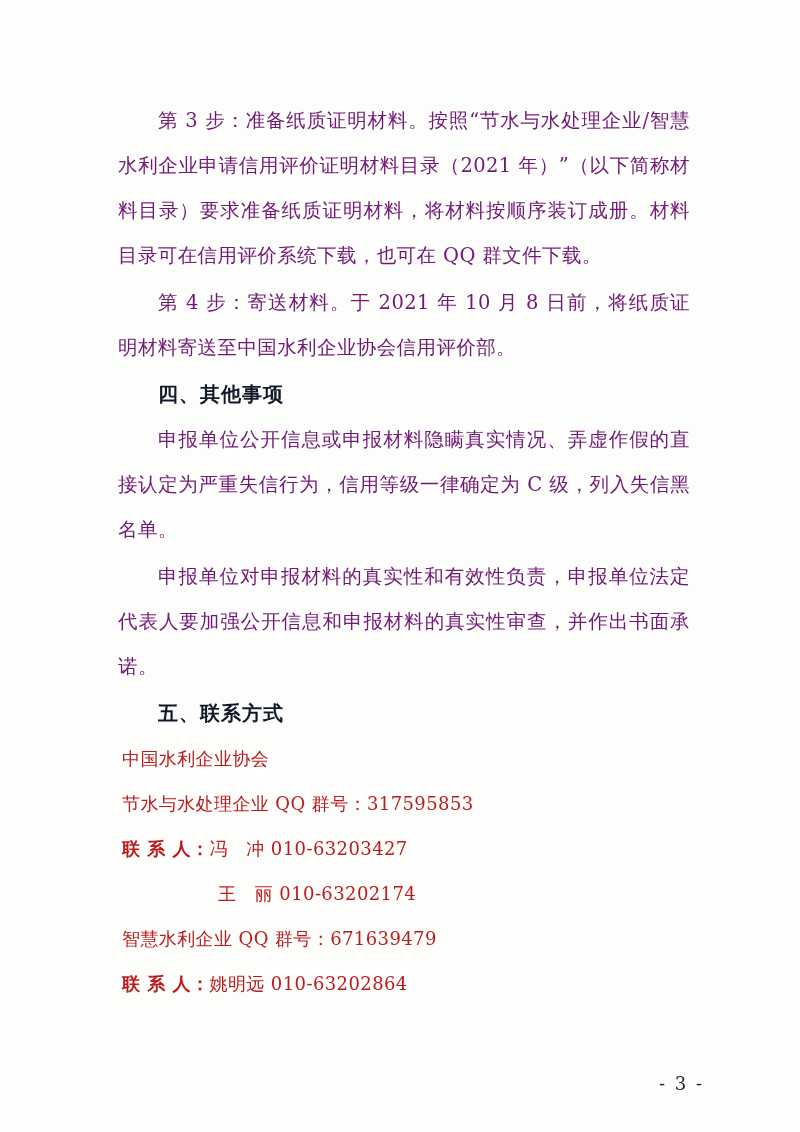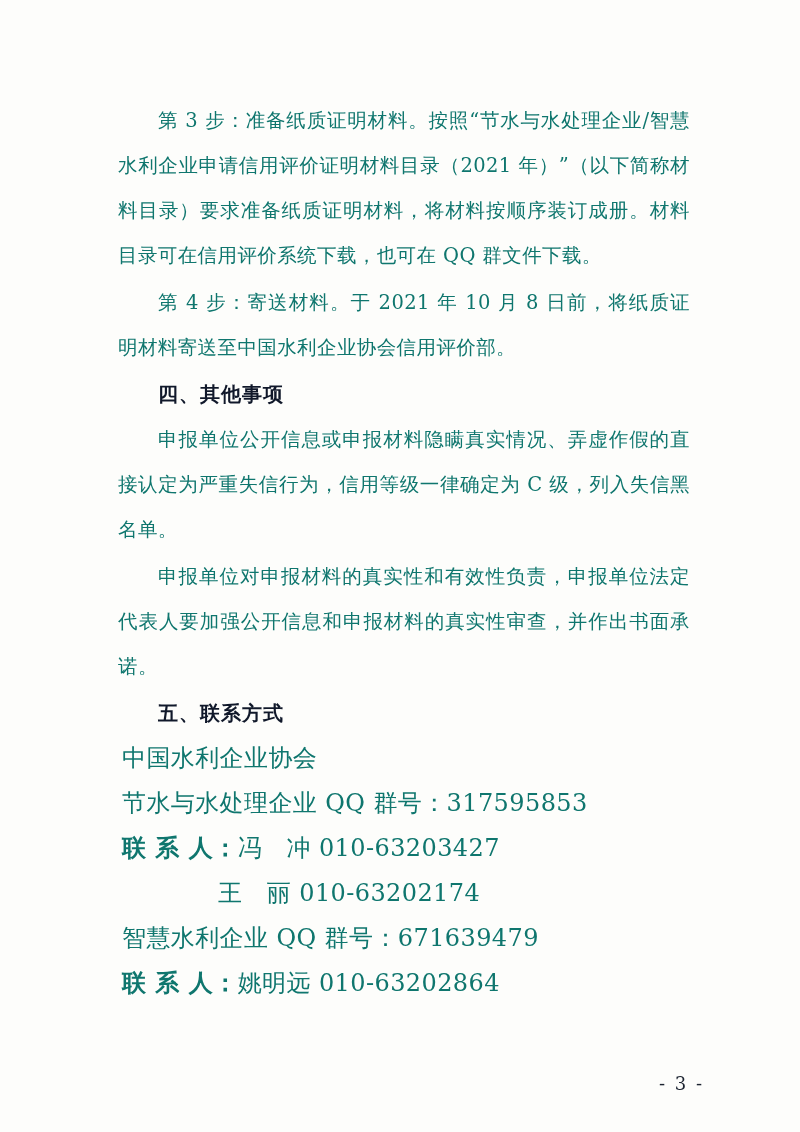--- a/index.html
+++ b/index.html
@@ -28,43 +28,43 @@
     top: 98px;
     width: 572px;
   }
   p.para {
     margin: 0 0 0 0;
     font-size: 19.5px;
     line-height: 45px;
     text-align: justify;
     text-justify: inter-ideograph;
     letter-spacing: 0.4px;
-    color: #0f766e;
+    color: #701a75;
   }
   p.para.indent {
     text-indent: 40px;
   }
   h2.heading {
     margin: 0;
     font-size: 20px;
     line-height: 45px;
     font-weight: bold;
     text-indent: 40px;
     letter-spacing: 1px;
     color: #10182a;
     font-family: "DejaVu Sans", "Liberation Sans", sans-serif;
   }
   .block {
     margin-bottom: 2px;
   }
   .contact-line {
-    font-size: 24px;
+    font-size: 18px;
     line-height: 45px;
     letter-spacing: 0.4px;
-    color: #0f766e;
+    color: #b91c1c;
     white-space: pre;
   }
   .contact-line .lbl {
     font-weight: bold;
     font-family: "DejaVu Sans", "Liberation Sans", sans-serif;
     letter-spacing: 0.5px;
   }
   .contact-indent-1 { padding-left: 4px; }
   .contact-indent-2 { padding-left: 100px; }
   .footer {

